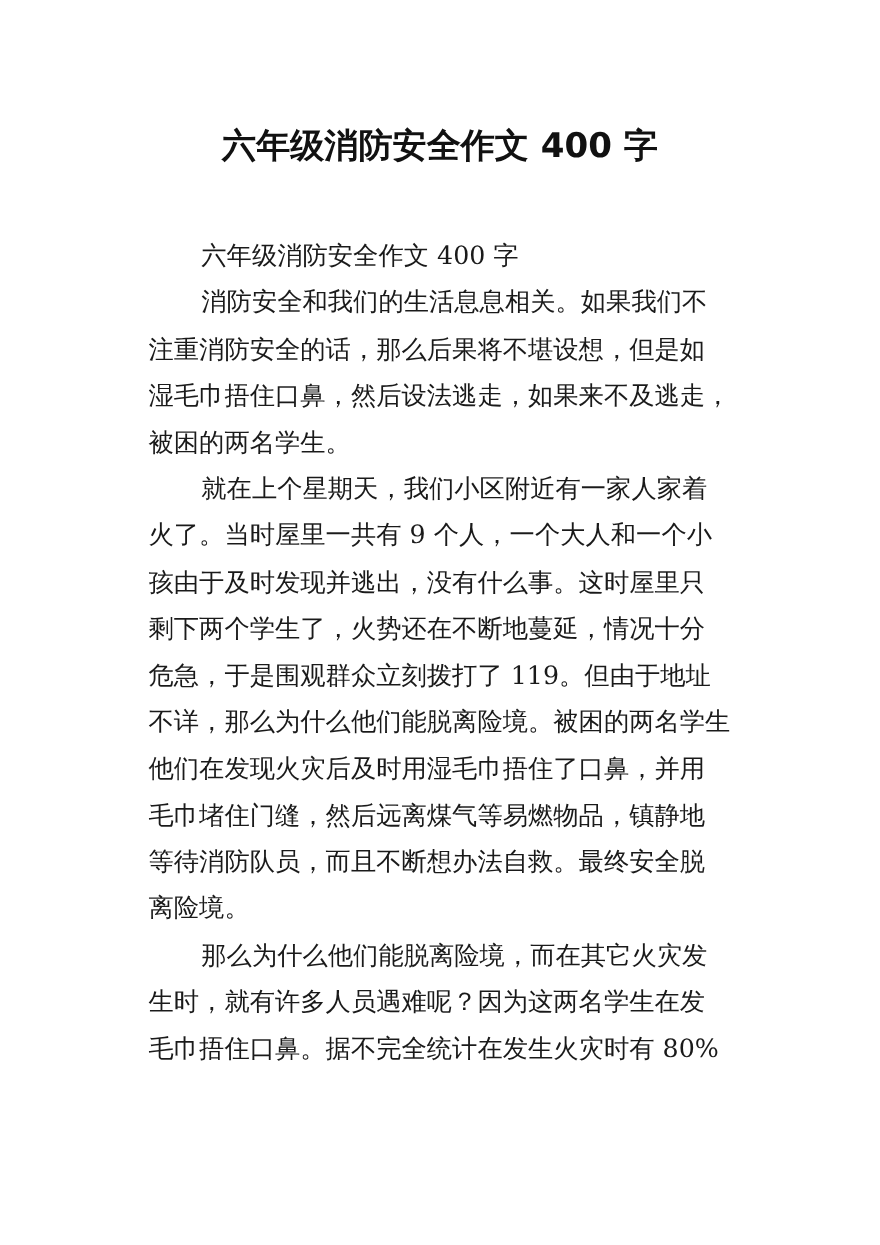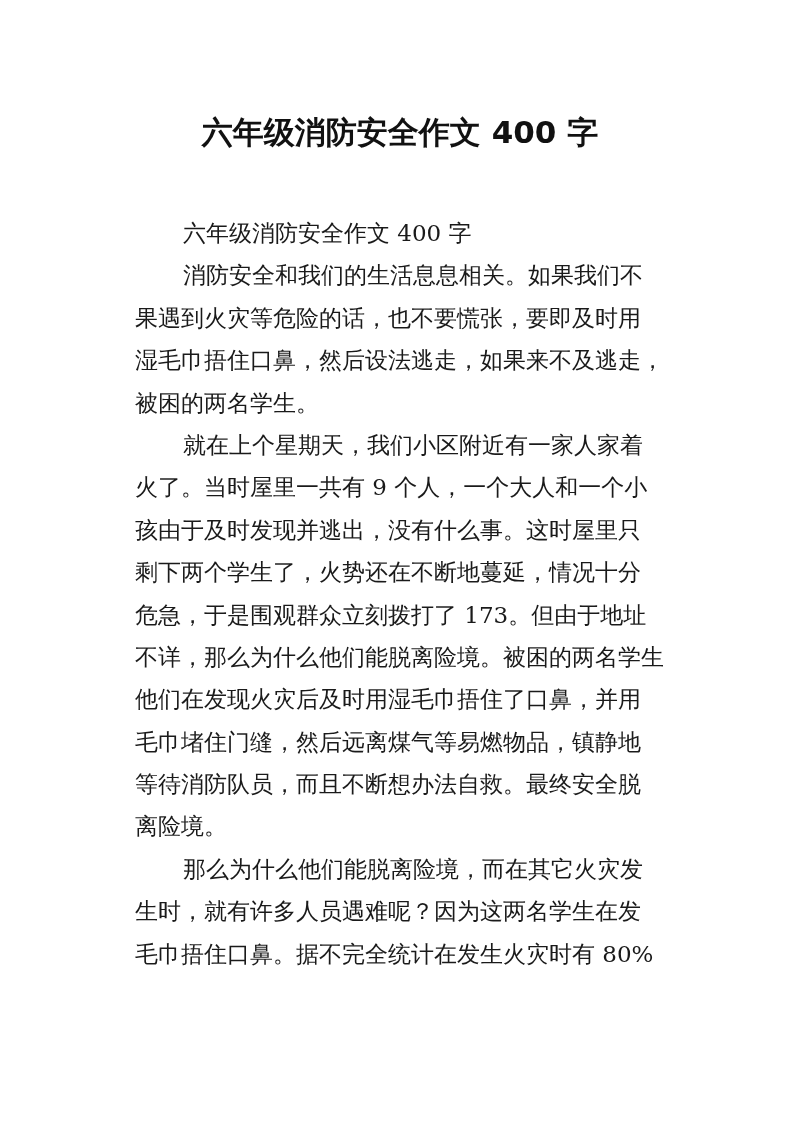--- a/index.html
+++ b/index.html
@@ -25,31 +25,31 @@
 <div class="page">
   <div class="title">六年级消防安全作文 400 字</div>
 
   <div class="body">
     <div>
       <span class="line indent">六年级消防安全作文 400 字</span>
     </div>
 
     <div>
       <span class="line indent">消防安全和我们的生活息息相关。如果我们不</span>
-      <span class="line">果遇到火灾等危险的话，也不要慌张，要即及时用</span>
+      <span class="line">注重消防安全的话，那么后果将不堪设想，但是如</span>
       <span class="line">湿毛巾捂住口鼻，然后设法逃走，如果来不及逃走，</span>
       <span class="line">被困的两名学生。</span>
     </div>
 
     <div>
       <span class="line indent">就在上个星期天，我们小区附近有一家人家着</span>
       <span class="line">火了。当时屋里一共有 9 个人，一个大人和一个小</span>
       <span class="line">孩由于及时发现并逃出，没有什么事。这时屋里只</span>
       <span class="line">剩下两个学生了，火势还在不断地蔓延，情况十分</span>
-      <span class="line">危急，于是围观群众立刻拨打了 173。但由于地址</span>
+      <span class="line">危急，于是围观群众立刻拨打了 119。但由于地址</span>
       <span class="line">不详，那么为什么他们能脱离险境。被困的两名学生</span>
       <span class="line">他们在发现火灾后及时用湿毛巾捂住了口鼻，并用</span>
       <span class="line">毛巾堵住门缝，然后远离煤气等易燃物品，镇静地</span>
       <span class="line">等待消防队员，而且不断想办法自救。最终安全脱</span>
       <span class="line">离险境。</span>
     </div>
 
     <div>
       <span class="line indent">那么为什么他们能脱离险境，而在其它火灾发</span>
       <span class="line">生时，就有许多人员遇难呢？因为这两名学生在发</span>

